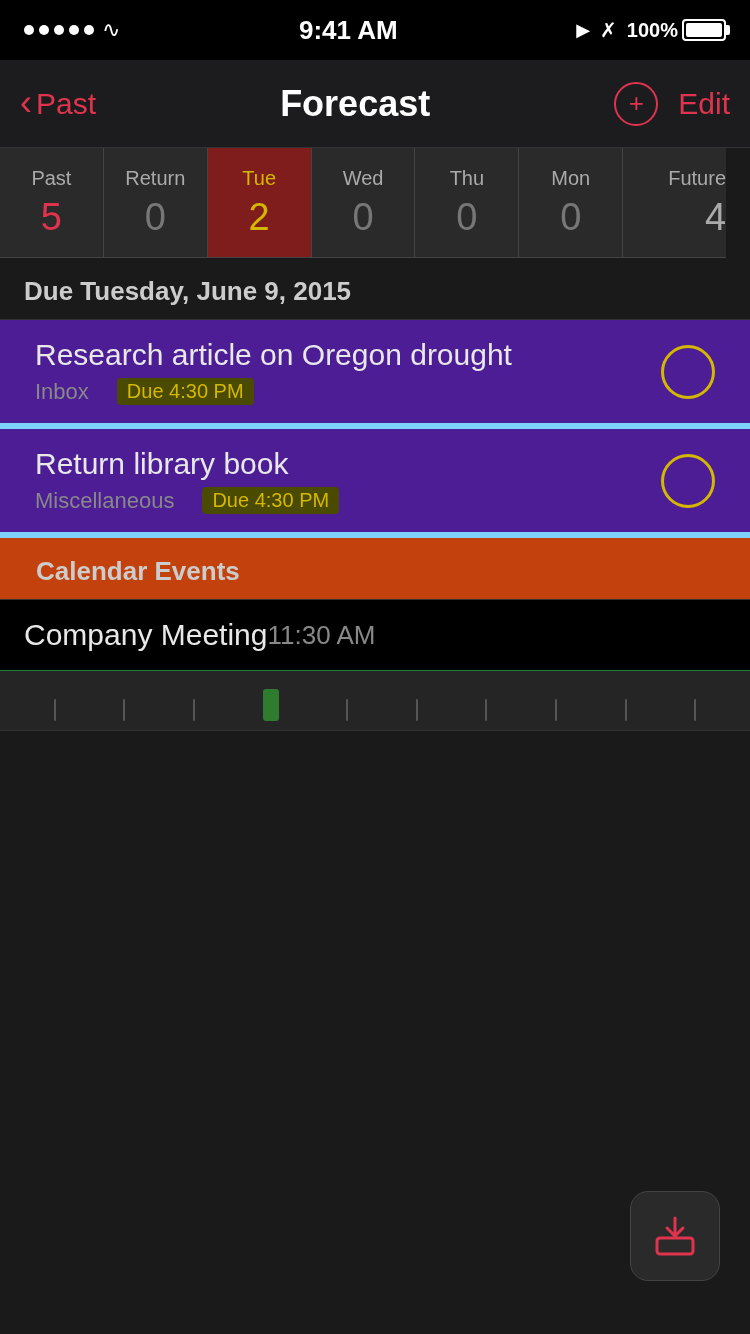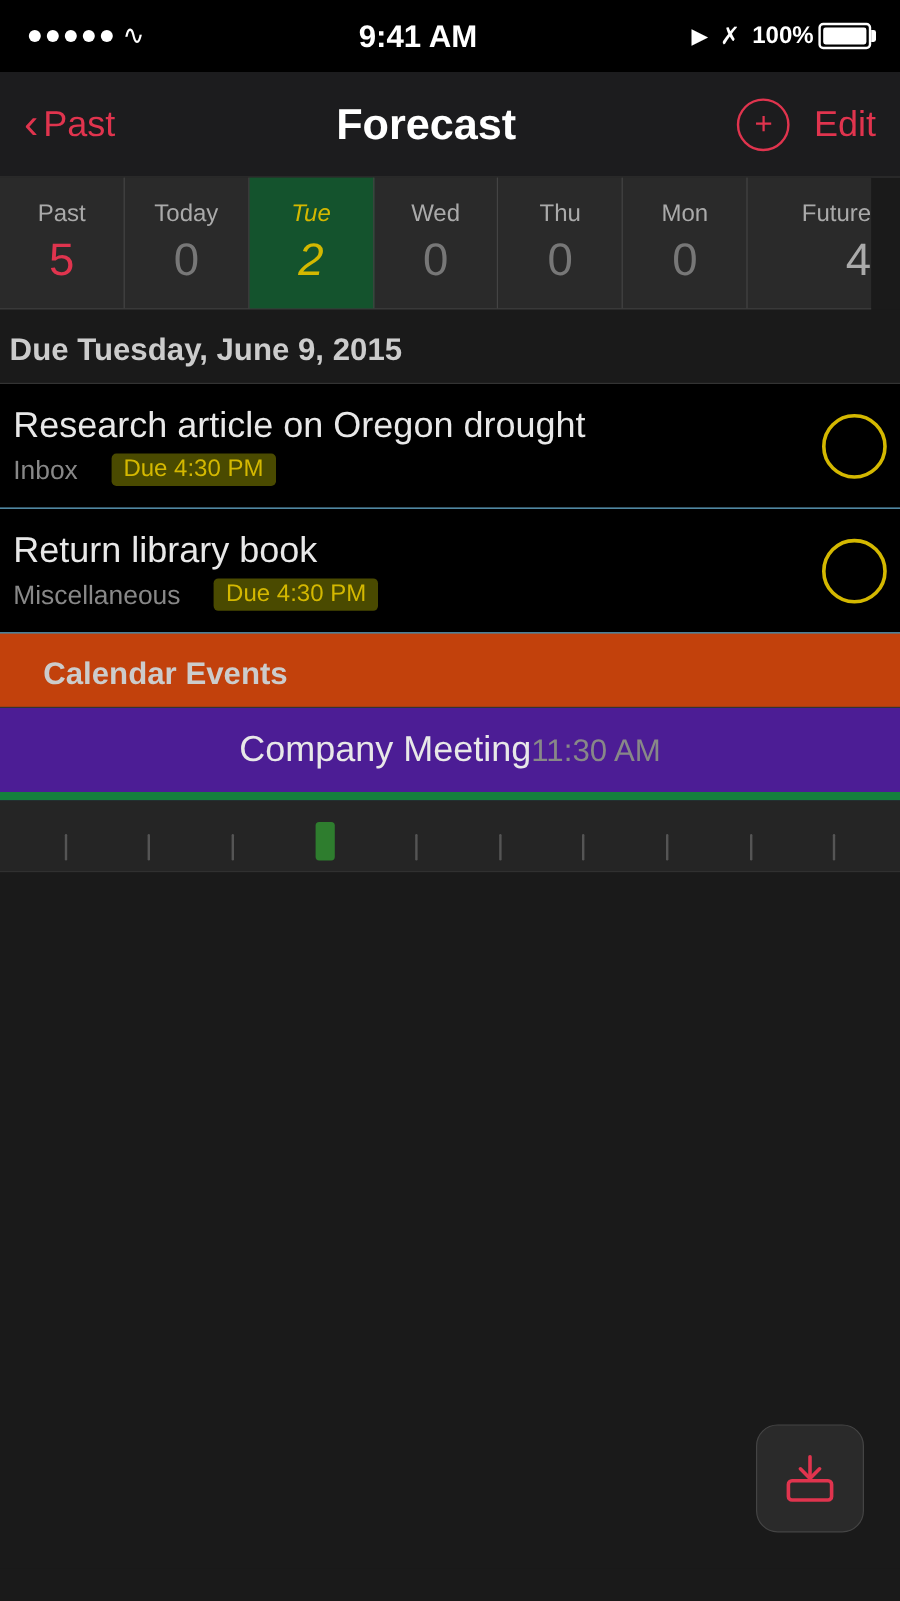--- a/index.html
+++ b/index.html
@@ -119,55 +119,54 @@
       display: flex;
       flex-direction: column;
       align-items: center;
       justify-content: center;
       gap: 6px;
       cursor: pointer;
       border-right: 1px solid #444;
     }
     .day-col:last-child { border-right: none; align-items: flex-end; }
     .day-col.active {
-      background: #14532d;
-      font-style: italic;
+      background: #7f1d1d;
     }
     .day-name {
       font-size: 20px;
       color: #aaa;
       font-weight: 500;
     }
     .day-col.active .day-name { color: #d4b800; }
     .day-count {
       font-size: 38px;
       font-weight: 300;
       color: #777;
     }
     .day-col.active .day-count { color: #d4b800; }
     .day-count.red { color: #e0344e; }
     .day-count.future { color: #aaa; }
 
     
     .section-header {
-      padding: 18px 8px 12px;
+      padding: 18px 24px 12px;
       font-size: 26px;
       font-weight: 700;
       color: #ccc;
       background: #1a1a1a;
       border-bottom: 1px solid #333;
     }
 
     
     .task-item {
       display: flex;
       align-items: center;
-      padding: 18px 11px;
-      background: #000000;
-      border-bottom: 1px solid #7dd3fc;
+      padding: 18px 35px;
+      background: #4c1d95;
+      border-bottom: 6px solid #7dd3fc;
       min-height: 100px;
       cursor: pointer;
     }
     .task-content {
       flex: 1;
     }
     .task-title {
       font-size: 30px;
       font-weight: 400;
       color: #e8e8e8;
@@ -203,24 +202,24 @@
       padding: 18px 36px 12px;
       font-size: 26px;
       font-weight: 700;
       color: #ccc;
       background: #c2410c;
       border-bottom: 1px solid #333;
     }
     .calendar-event {
       display: flex;
       align-items: center;
-      justify-content: center;
+      justify-content: flex-start;
       padding: 18px 24px;
-      background: #4c1d95;
-      border-bottom: 7px solid #15803d;
+      background: #000000;
+      border-bottom: 1px solid #15803d;
       cursor: pointer;
     }
     .event-title {
       font-size: 30px;
       color: #e8e8e8;
     }
     .event-time {
       font-size: 26px;
       color: #888;
     }
@@ -321,21 +320,21 @@
 </div>
 
 <div class="day-selector">
 
   <div class="day-col">
     <span class="day-name">Past</span>
     <span class="day-count red">5</span>
   </div>
 
   <div class="day-col">
-    <span class="day-name">Today</span>
+    <span class="day-name">Return</span>
     <span class="day-count">0</span>
   </div>
 
   <div class="day-col active">
     <span class="day-name">Tue</span>
     <span class="day-count">2</span>
   </div>
 
   <div class="day-col">
     <span class="day-name">Wed</span>

